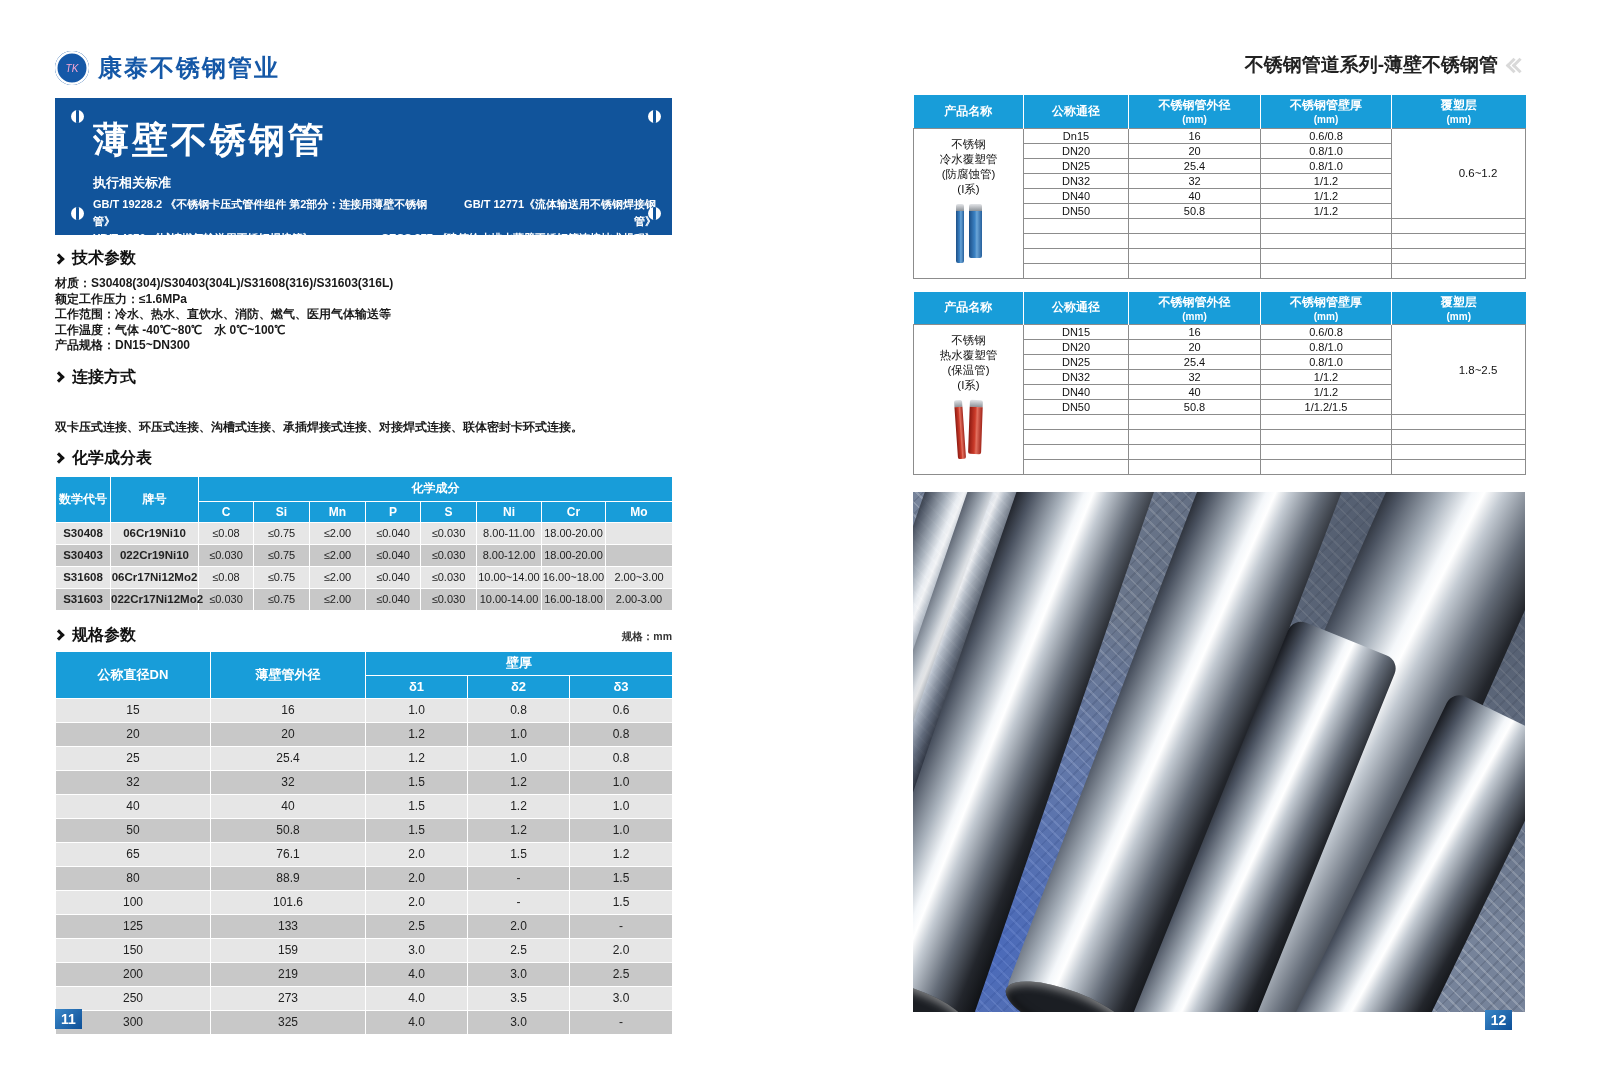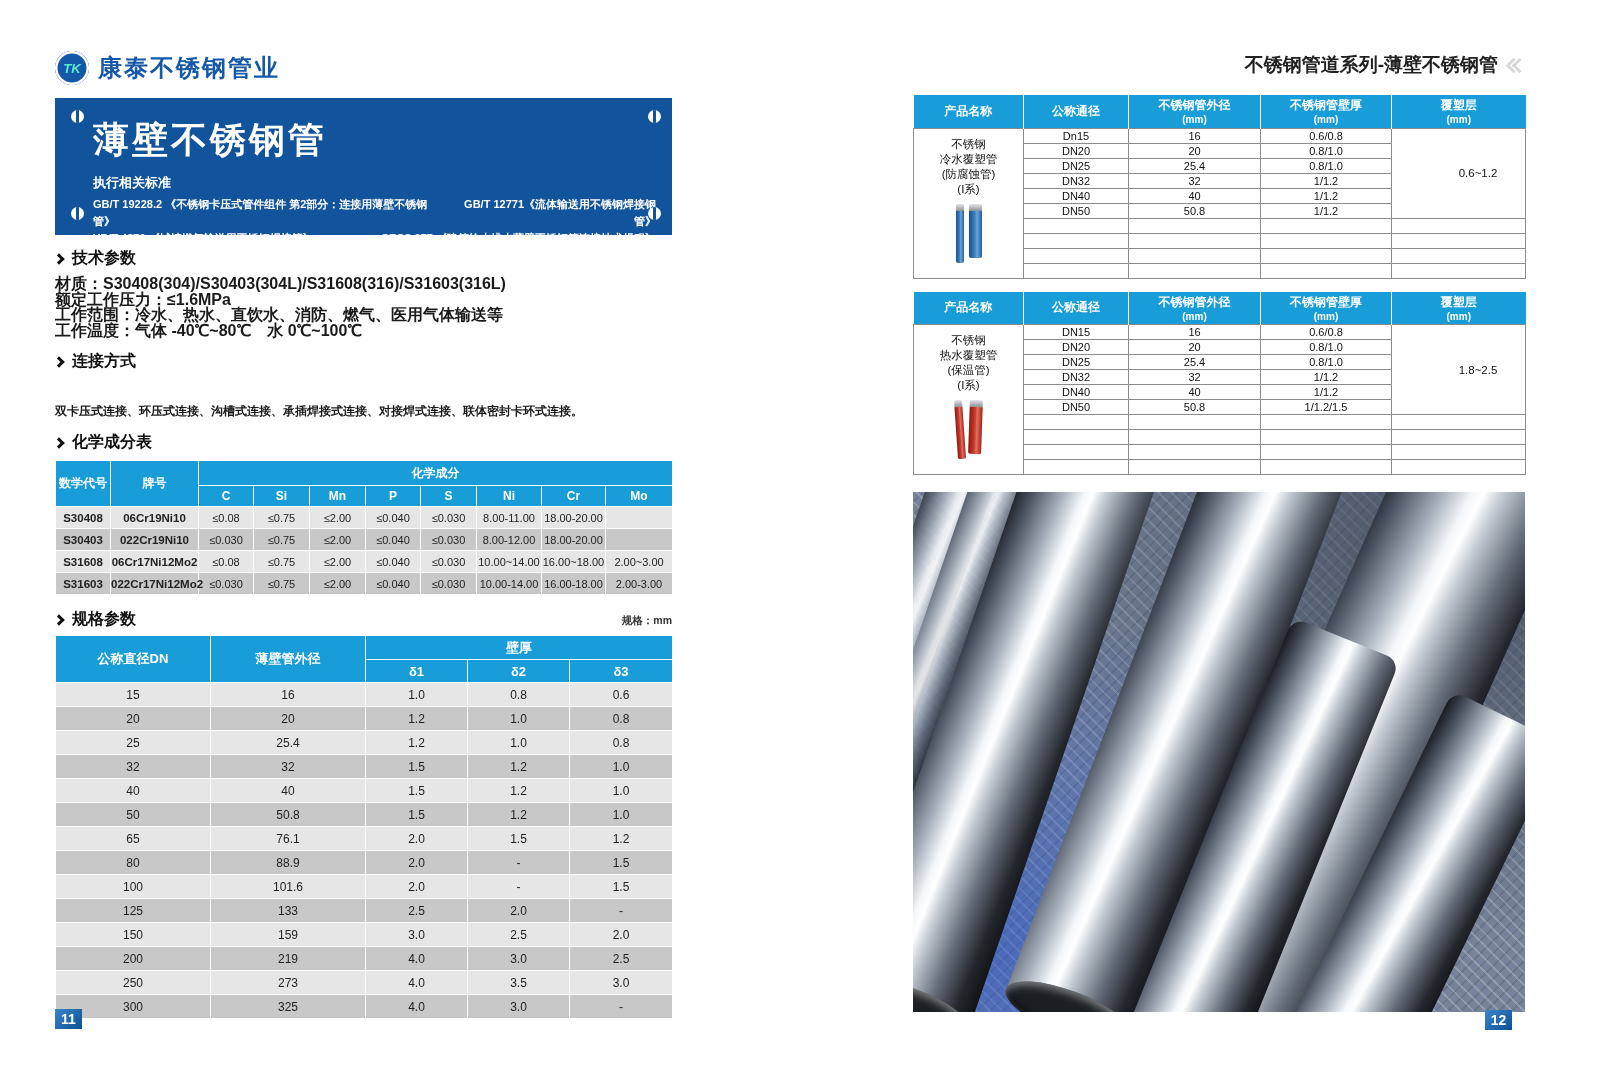--- a/index.html
+++ b/index.html
@@ -6,39 +6,39 @@
   * { margin:0; padding:0; box-sizing:border-box; }
   html,body { background:#fff; }
   body { font-family:"Liberation Sans", sans-serif; }
   .sheet { position:relative; width:1600px; height:1086px; background:#fff; overflow:hidden; }
 
   
   .page-left { position:absolute; left:55px; top:48px; width:617px; }
 
   .logo-row { display:flex; align-items:center; gap:9px; height:40px; }
   .logo-emblem { width:34px; height:34px; border-radius:50%; background:var(--logo-blue,#1558a7);
-    color:#5eead4; display:flex; align-items:center; justify-content:center;
-    font-weight:bold; font-style:italic; font-size:13px; box-shadow: inset 0 0 0 2.5px #fff, inset 0 0 0 5px var(--logo-blue,#1558a7); }
+    color:#f9a8d4; display:flex; align-items:center; justify-content:center;
+    font-weight:normal; font-style:italic; font-size:10px; box-shadow: inset 0 0 0 2.5px #fff, inset 0 0 0 5px var(--logo-blue,#1558a7); }
   .logo-text { color:var(--logo-blue,#1558a7); font-size:24px; font-weight:bold; letter-spacing:2px; }
 
   .banner { position:relative; margin-top:10px; height:137px; background:var(--banner-blue,#11549b); color:#fff; }
   .corner { position:absolute; width:13px; height:13px; border-radius:50%; background:#fff; overflow:hidden; }
   .corner::after { content:""; position:absolute; left:5px; top:0; width:3px; height:13px; background:var(--banner-blue,#11549b); }
   .c-tl{ left:16px; top:12px; } .c-tr{ right:11px; top:12px; }
   .c-bl{ left:16px; bottom:15px; } .c-br{ right:11px; bottom:15px; }
   .banner-title { padding:18px 0 0 38px; font-size:36px; font-weight:bold; letter-spacing:3px; }
   .banner-sub { padding:9px 0 4px 38px; font-size:13px; font-weight:bold; }
   .standards { padding:0 16px 0 38px; font-size:11px; font-weight:bold; }
   .std-row { display:flex; justify-content:space-between; line-height:17px; }
   .std-row .r { text-align:right; }
 
   .sec-head { display:flex; align-items:center; gap:9px; margin:13px 0 7px; font-size:16px; font-weight:bold; color:#111; }
   .sec-arrow { width:8px; height:8px; border-top:3px solid #111; border-right:3px solid #111; transform:rotate(45deg); flex:0 0 auto; }
 
-  .tech p { font-size:16px; line-height:15.5px; color:#1a1a1a; font-weight:bold; }
+  .tech p { font-size:12px; line-height:15.5px; color:#1a1a1a; font-weight:bold; }
   .conn p { font-size:12px; line-height:16px; color:#1a1a1a; font-weight:bold;margin-top:31px; }
 
   table { border-collapse:collapse; table-layout:fixed; }
   .chem { width:617px; margin-top:5px; font-size:11px; }
   .chem th { background:var(--table-header-blue,#189dd9); color:#fff; border:1px solid #fff; font-weight:bold; font-size:12px; }
   .chem tr.h1 th { height:25px; }
   .chem tr.h2 th { height:21px; }
   .chem td { border:1px solid #fff; text-align:center; height:22px; color:#222; }
   .chem td.lbl { font-weight:bold; font-size:11.5px; }
   .chem tbody tr:nth-child(odd) td { background:var(--row-light,#e6e6e6); }
@@ -143,20 +143,21 @@
 
     <div class="sec-head">
       <span class="sec-arrow"></span>
       <span>技术参数</span>
     </div>
     <div class="tech">
       <p>材质：S30408(304)/S30403(304L)/S31608(316)/S31603(316L)</p>
       <p>额定工作压力：≤1.6MPa</p>
       <p>工作范围：冷水、热水、直饮水、消防、燃气、医用气体输送等</p>
       <p>工作温度：气体 -40℃~80℃　水 0℃~100℃</p>
+      <p>产品规格：DN15~DN300</p>
     </div>
 
     <div class="sec-head">
       <span class="sec-arrow"></span>
       <span>连接方式</span>
     </div>
     <div class="conn">
       <p>双卡压式连接、环压式连接、沟槽式连接、承插焊接式连接、对接焊式连接、联体密封卡环式连接。</p>
     </div>
 

